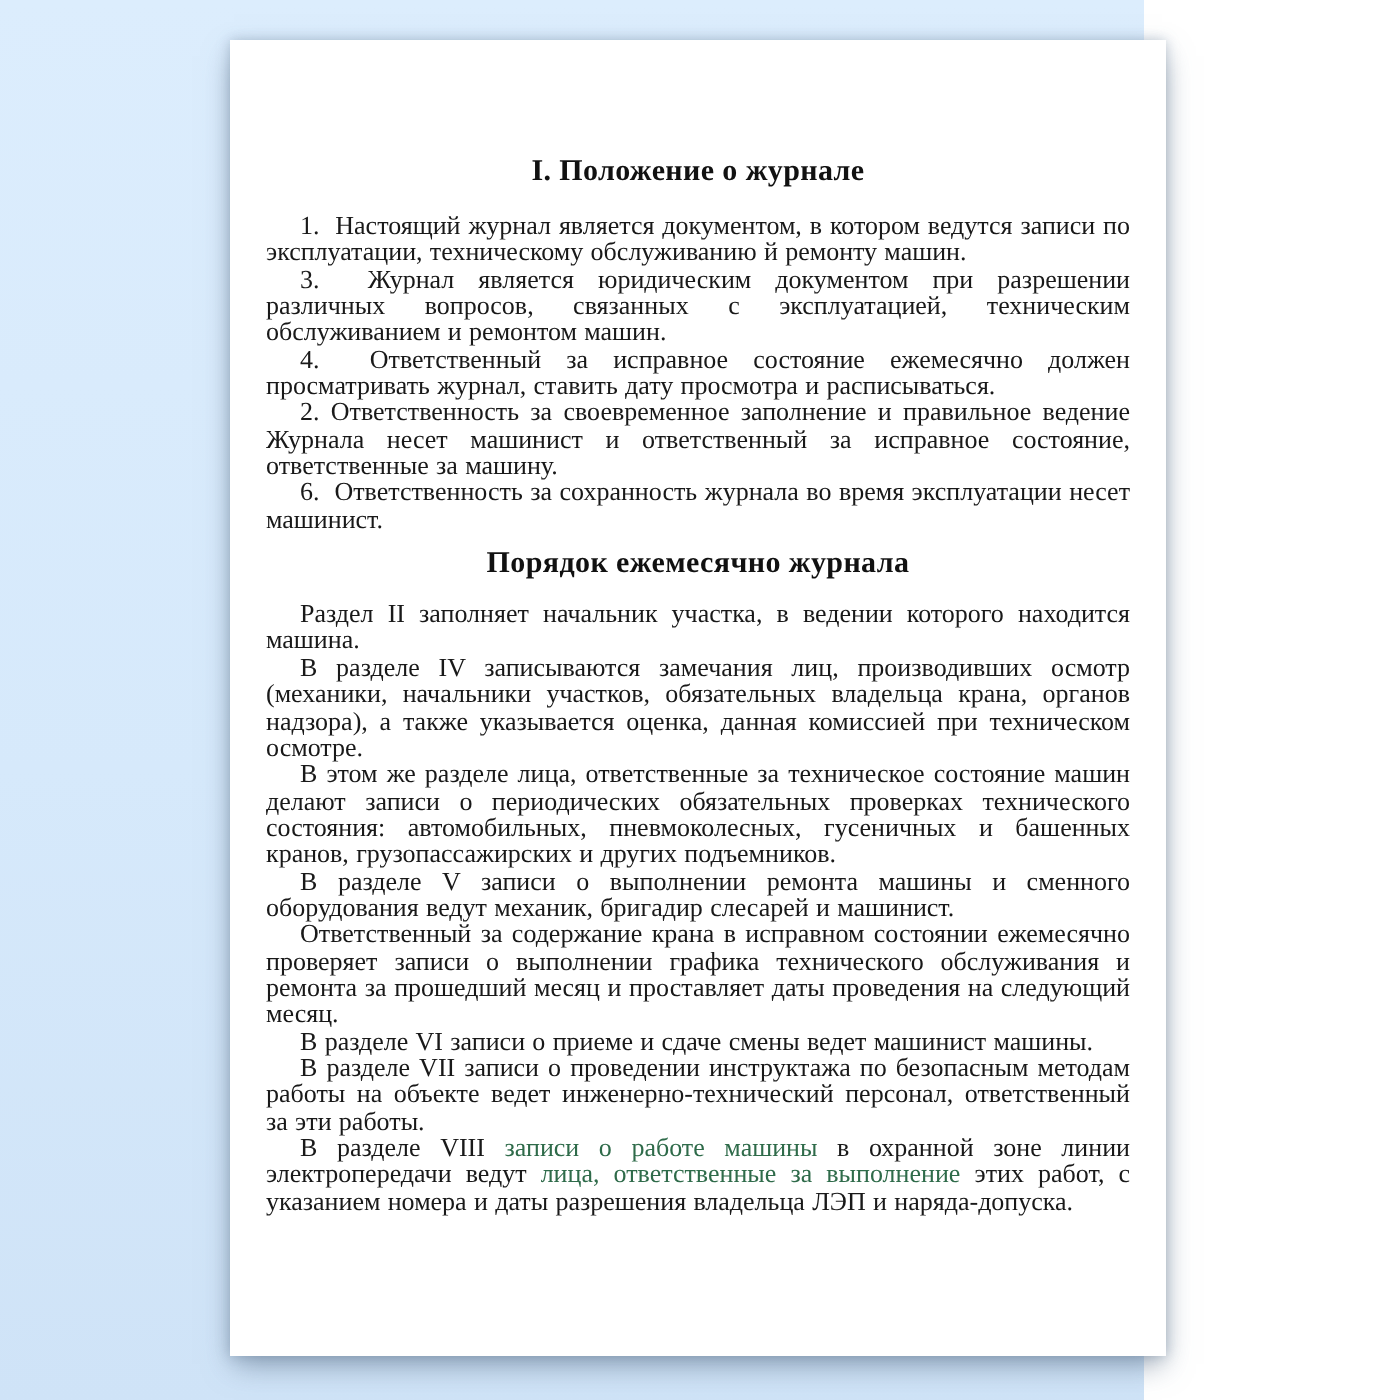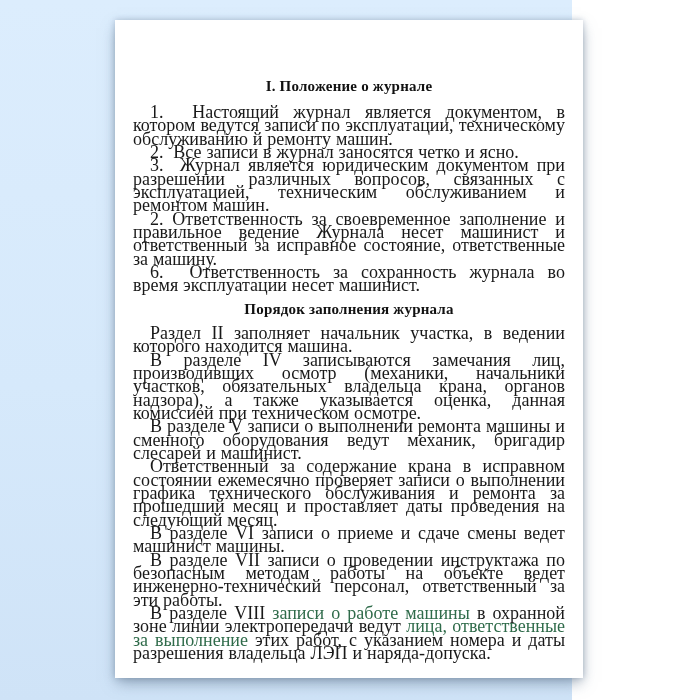--- a/index.html
+++ b/index.html
@@ -36,49 +36,50 @@
     text-align: center;
     letter-spacing: 0.2px;
     margin: 0 0 11px 0;
     color: #111111;
   }
   .heading.second {
     margin: 7px 0 9px 0;
   }
   .para {
     margin: 0;
-    font-size: 18px;
+    font-size: 13px;
     line-height: 13.35px;
     text-align: justify;
     text-indent: 17px;
     word-spacing: 0.4px;
     font-family: Liberation Serif, serif;
   }
   .tinted {
     
   }
 </style>
 </head>
 <body>
 
 <div class="stage">
   <div class="paper">
 
     <h1 class="heading">I. Положение о журнале</h1>
 
     <p class="para">1.&nbsp; Настоящий журнал является документом, в котором ведутся записи по эксплуатации, техническому обслуживанию й ремонту машин.</p>
-    <p class="para">2.&nbsp; Все записи в журнал заносятся четко и ясно.</p>
     <p class="para">3.&nbsp; Журнал является юридическим документом при разрешении различных вопросов, связанных с эксплуатацией, техническим обслуживанием и ремонтом машин.</p>
+    <p class="para">4.&nbsp; Ответственный за исправное состояние ежемесячно должен просматривать журнал, ставить дату просмотра и расписываться.</p>
     <p class="para">2. Ответственность за своевременное заполнение и правильное ведение Журнала несет машинист и ответственный за исправное состояние, ответственные за машину.</p>
     <p class="para">6.&nbsp; Ответственность за сохранность журнала во время эксплуатации несет машинист.</p>
 
-    <h2 class="heading second">Порядок заполнения журнала</h2>
+    <h2 class="heading second">Порядок ежемесячно журнала</h2>
 
     <p class="para">Раздел II заполняет начальник участка, в ведении которого находится машина.</p>
     <p class="para">В разделе IV записываются замечания лиц, производивших осмотр (механики, начальники участков, обязательных владельца крана, органов надзора), а также указывается оценка, данная комиссией при техническом осмотре.</p>
+    <p class="para">В этом же разделе лица, ответственные за техническое состояние машин делают записи о периодических обязательных проверках технического состояния: автомобильных, пневмоколесных, гусеничных и башенных кранов, грузопассажирских и других подъемников.</p>
     <p class="para">В разделе V записи о выполнении ремонта машины и сменного оборудования ведут механик, бригадир слесарей и машинист.</p>
     <p class="para">Ответственный за содержание крана в исправном состоянии ежемесячно проверяет записи о выполнении графика технического обслуживания и ремонта за прошедший месяц и проставляет даты проведения на следующий месяц.</p>
     <p class="para">В разделе VI записи о приеме и сдаче смены ведет машинист машины.</p>
     <p class="para">В разделе VII записи о проведении инструктажа по безопасным методам работы на объекте ведет инженерно-технический персонал, ответственный за эти работы.</p>
 
     <p class="para">
       <span>В разделе VIII </span><span class="tinted" data-style-color="colors.highlight_green" style="color: rgb(47, 107, 74);">записи о работе машины</span><span> в охранной зоне линии электропередачи ведут </span><span class="tinted" data-style-color="colors.highlight_green" style="color: rgb(47, 107, 74);">лица, ответственные за выполнение</span><span> этих работ, с указанием номера и даты разрешения владельца ЛЭП и наряда-допуска.</span>
     </p>
 
   </div>

